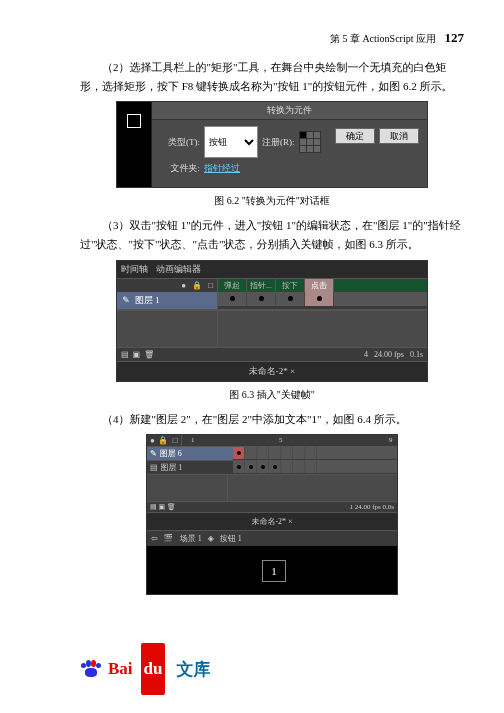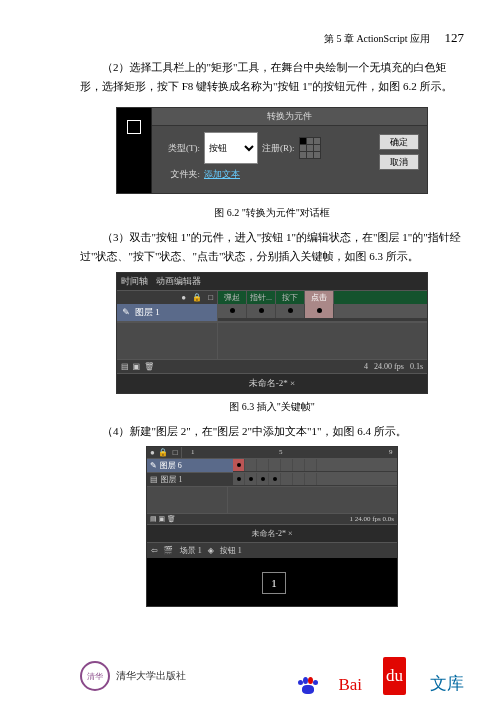--- a/index.html
+++ b/index.html
@@ -14,44 +14,44 @@
   .page {
     padding: 30px 40px 30px 80px;
     position: relative;
   }
   .header {
     text-align: right;
     font-size: 10px;
     margin-bottom: 12px;
   }
   .page-num {
-    font-weight: normal;
+    font-weight: bold;
     font-size: 13px;
-    margin-left: 12px;
+    margin-left: 6px;
   }
   .para {
     line-height: 1.7;
     text-indent: 2em;
     margin: 4px 0;
     font-size: 11px;
   }
   .figure {
     margin: 6px auto;
     text-align: center;
   }
   .fig-caption {
     text-align: center;
     font-size: 10px;
     margin: 4px 0 8px 0;
   }
 
   
   .dialog62 {
     width: 310px;
-    margin: 12px auto;
+    margin: 0 auto;
     border: 1px solid #333;
     background: #444;
     display: flex;
   }
   .dialog62 .leftpad {
     width: 34px;
     background: #000;
     border-right: 1px solid #222;
     display: flex;
     align-items: flex-start;
@@ -110,21 +110,21 @@
     gap: 1px;
     background: #333;
     padding: 1px;
   }
   .dialog62 .reg span {
     background: #666;
   }
   .dialog62 .reg span.on { background: #000; }
   .dialog62 .btns {
     display: flex;
-    flex-direction: column;
+    flex-direction: row;
     gap: 4px;
     padding-top: 2px;
   }
   .dialog62 .btns button {
     font-size: 9px;
     width: 40px;
     height: 16px;
     background: #ddd;
     border: 1px solid #666;
   }
@@ -258,29 +258,29 @@
   }
   .pub {
     display:flex; align-items:center; gap:6px;
     font-size:10px; color:#333;
   }
   .pub .seal {
     width:26px; height:26px; border:2px solid #8a4a8a; border-radius:50%;
     display:flex; align-items:center; justify-content:center;
     color:#8a4a8a; font-size:8px;
   }
-  .baidu { display:flex; align-items:flex-end; gap:21px; font-weight:normal; font-size:17px;}
+  .baidu { display:flex; align-items:center; gap:8px; font-weight:bold; font-size:17px;}
   .baidu .paw {
     width:20px; height:18px; position:relative;
   }
   .baidu .paw span {
     position:absolute; background:#2930d9; border-radius:50%;
   }
   .baidu .bai { color:#e10602;}
-  .baidu .du { background:#e10602; color:#fff; padding:9px 3px; border-radius:2px;}
+  .baidu .du { background:#e10602; color:#fff; padding:16px 3px; border-radius:2px;}
   .baidu .wenku { color:#0369a1; margin-left:3px; }
 
   .page { min-height: 713px; box-sizing:border-box; }
 </style>
 </head>
 <body>
 
 <div class="page">
 
   <div class="header">
@@ -310,21 +310,21 @@
                 <span></span>
                   <span></span>
                   <span></span>
                 <span></span>
                   <span></span>
                   <span></span>
               </span>
             </div>
             <div class="row">
               <span class="lab">文件夹:</span>
-              <span class="link">添加文本</span>
+              <span class="link">指针经过</span>
             </div>
           </div>
           <div class="btns">
             <button>确定</button>
             <button>取消</button>
           </div>
         </div>
       </div>
     </div>
   </div>
@@ -485,24 +485,20 @@
         <span>◈</span>
         <span>按钮 1</span>
       </div>
       <div class="stage">
         <div class="box1">1</div>
       </div>
     </div>
   </div>
 
   <div class="footer">
-    <div class="pub">
-      <div class="seal">清华</div>
-      <span>清华大学出版社</span>
-    </div>
     <div class="baidu">
       <div class="paw">
         <span style="width:5px;height:5px;left:1px;top:3px"></span>
         <span style="width:5px;height:7px;left:6px;top:0"></span>
         <span style="width:5px;height:7px;left:11px;top:0; background:#e10602"></span>
         <span style="width:5px;height:5px;left:16px;top:3px"></span>
         <span style="width:12px;height:9px;left:5px;top:8px;border-radius:40%"></span>
       </div>
       <span class="bai">Bai</span>
         <span class="du">du</span>

